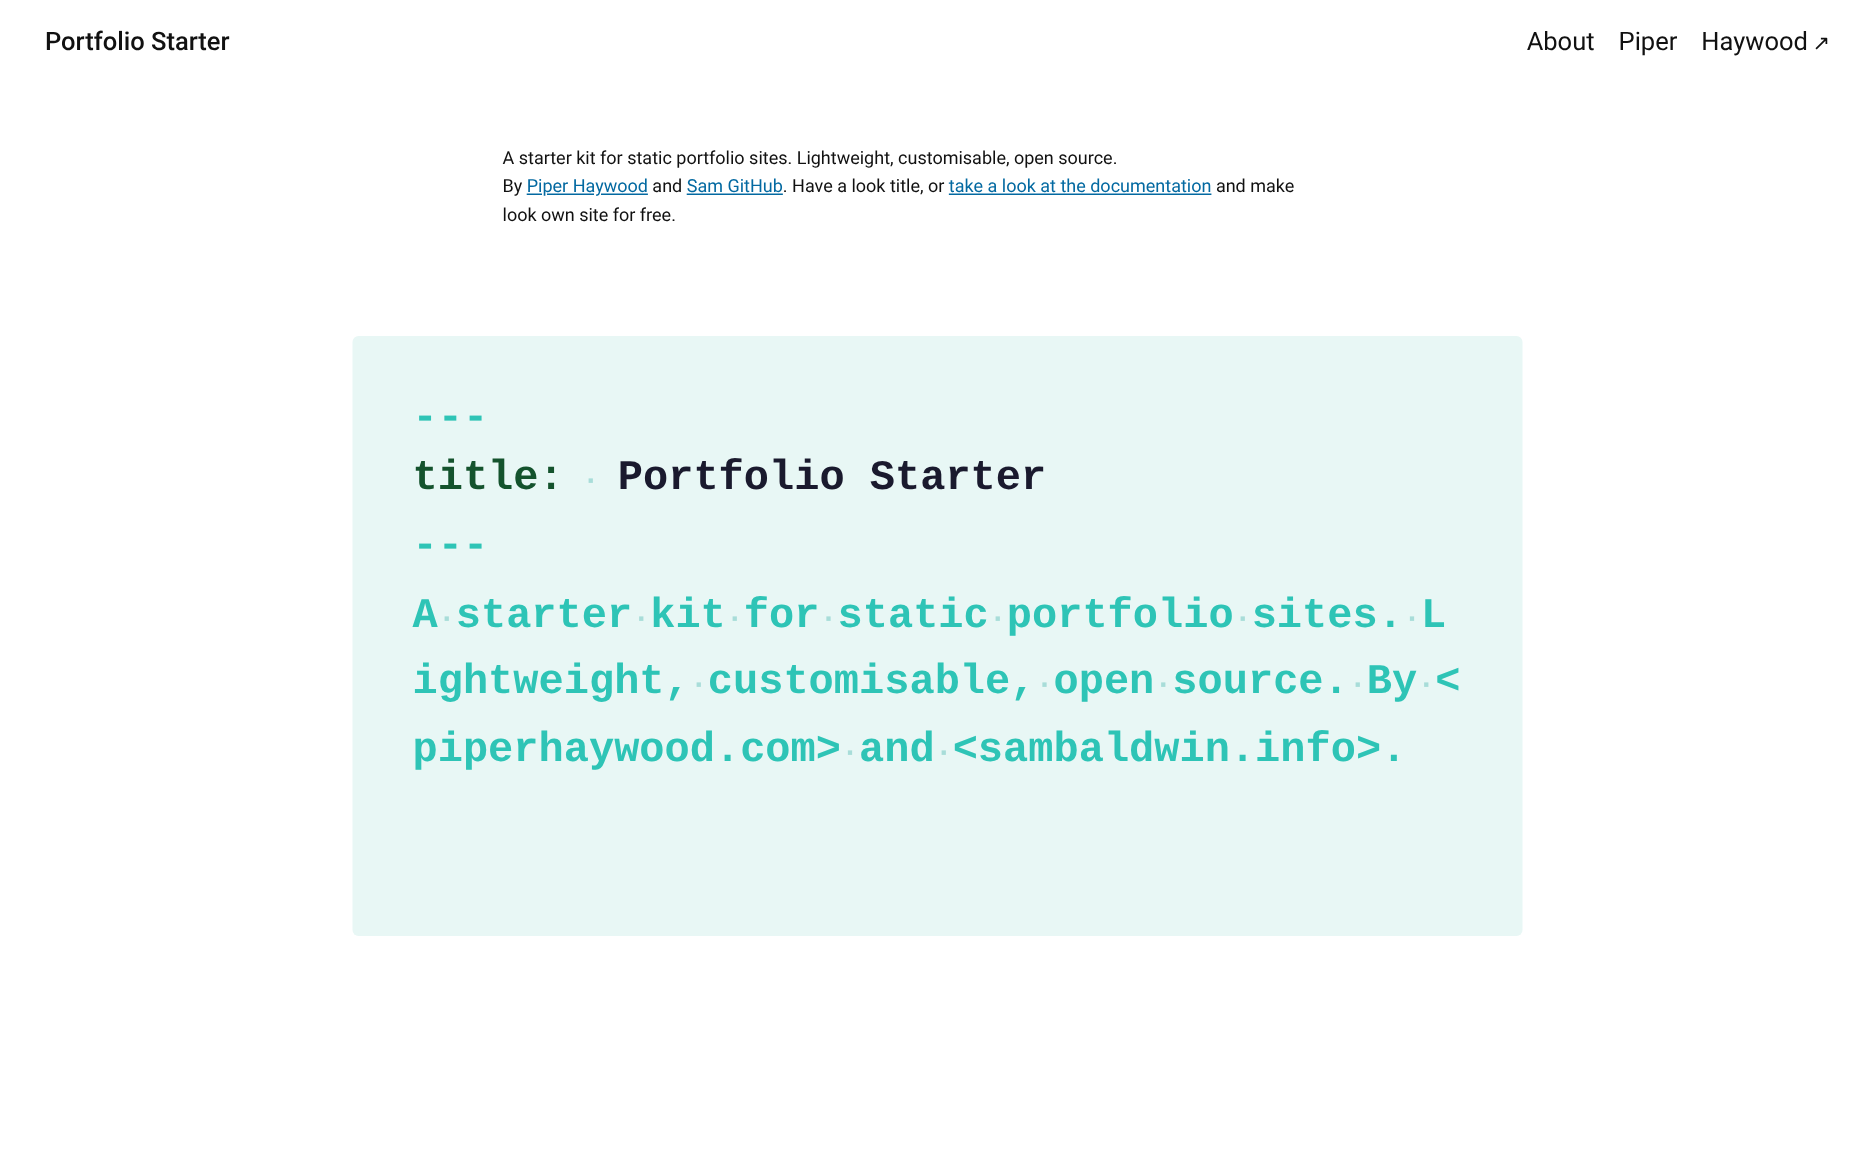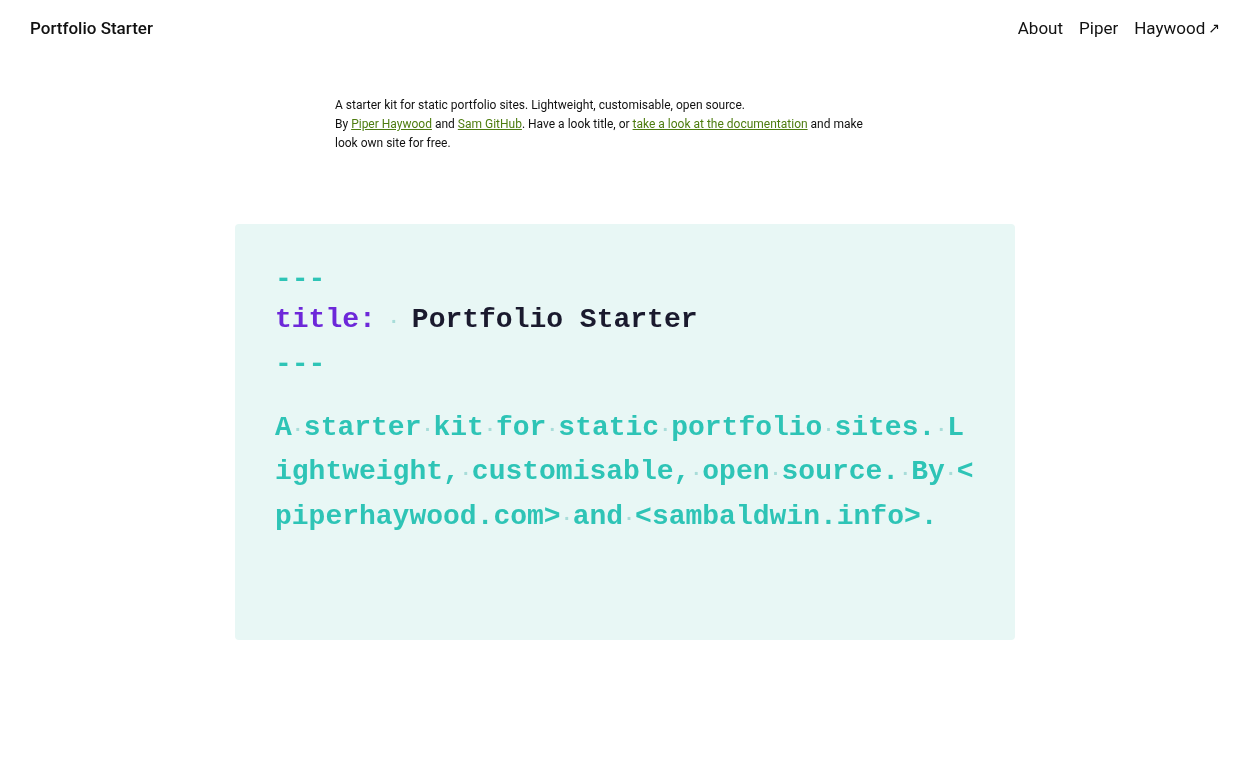--- a/index.html
+++ b/index.html
@@ -59,21 +59,21 @@
       max-width: 900px;
     }
 
     .intro-text {
       font-size: 12px;
       line-height: 1.6;
       color: #111111;
     }
 
     .intro-text a {
-      color: #4d7c0f;
+      color: #0369a1;
       text-decoration: underline;
     }
 
     .code-block {
       margin: 30px auto;
       width: 780px;
       background: #e8f7f5;
       border-radius: 4px;
       padding: 40px 40px 100px 40px;
       font-family: 'Courier New', Courier, monospace;
@@ -89,40 +89,40 @@
 
     .code-title-line {
       display: block;
       font-size: 28px;
       font-weight: 700;
       margin-bottom: 8px;
       line-height: 1.5;
     }
 
     .code-key {
-      color: #6d28d9;
+      color: #14532d;
     }
 
     .code-value {
       color: #1a1a2e;
       font-weight: 700;
     }
 
     .dot {
       color: #a8ddd9;
       font-size: 20px;
     }
 
     .code-body {
       display: block;
       color: #2ec4b6;
       font-size: 28px;
       font-weight: 700;
       line-height: 1.6;
-      margin-top: 26px;
+      margin-top: 10px;
       word-break: break-all;
     }
   </style>
 </head>
 <body>
 
 <header>
   <a href="#" class="site-title">Portfolio Starter</a>
   <nav>
     <a href="#">About</a>

